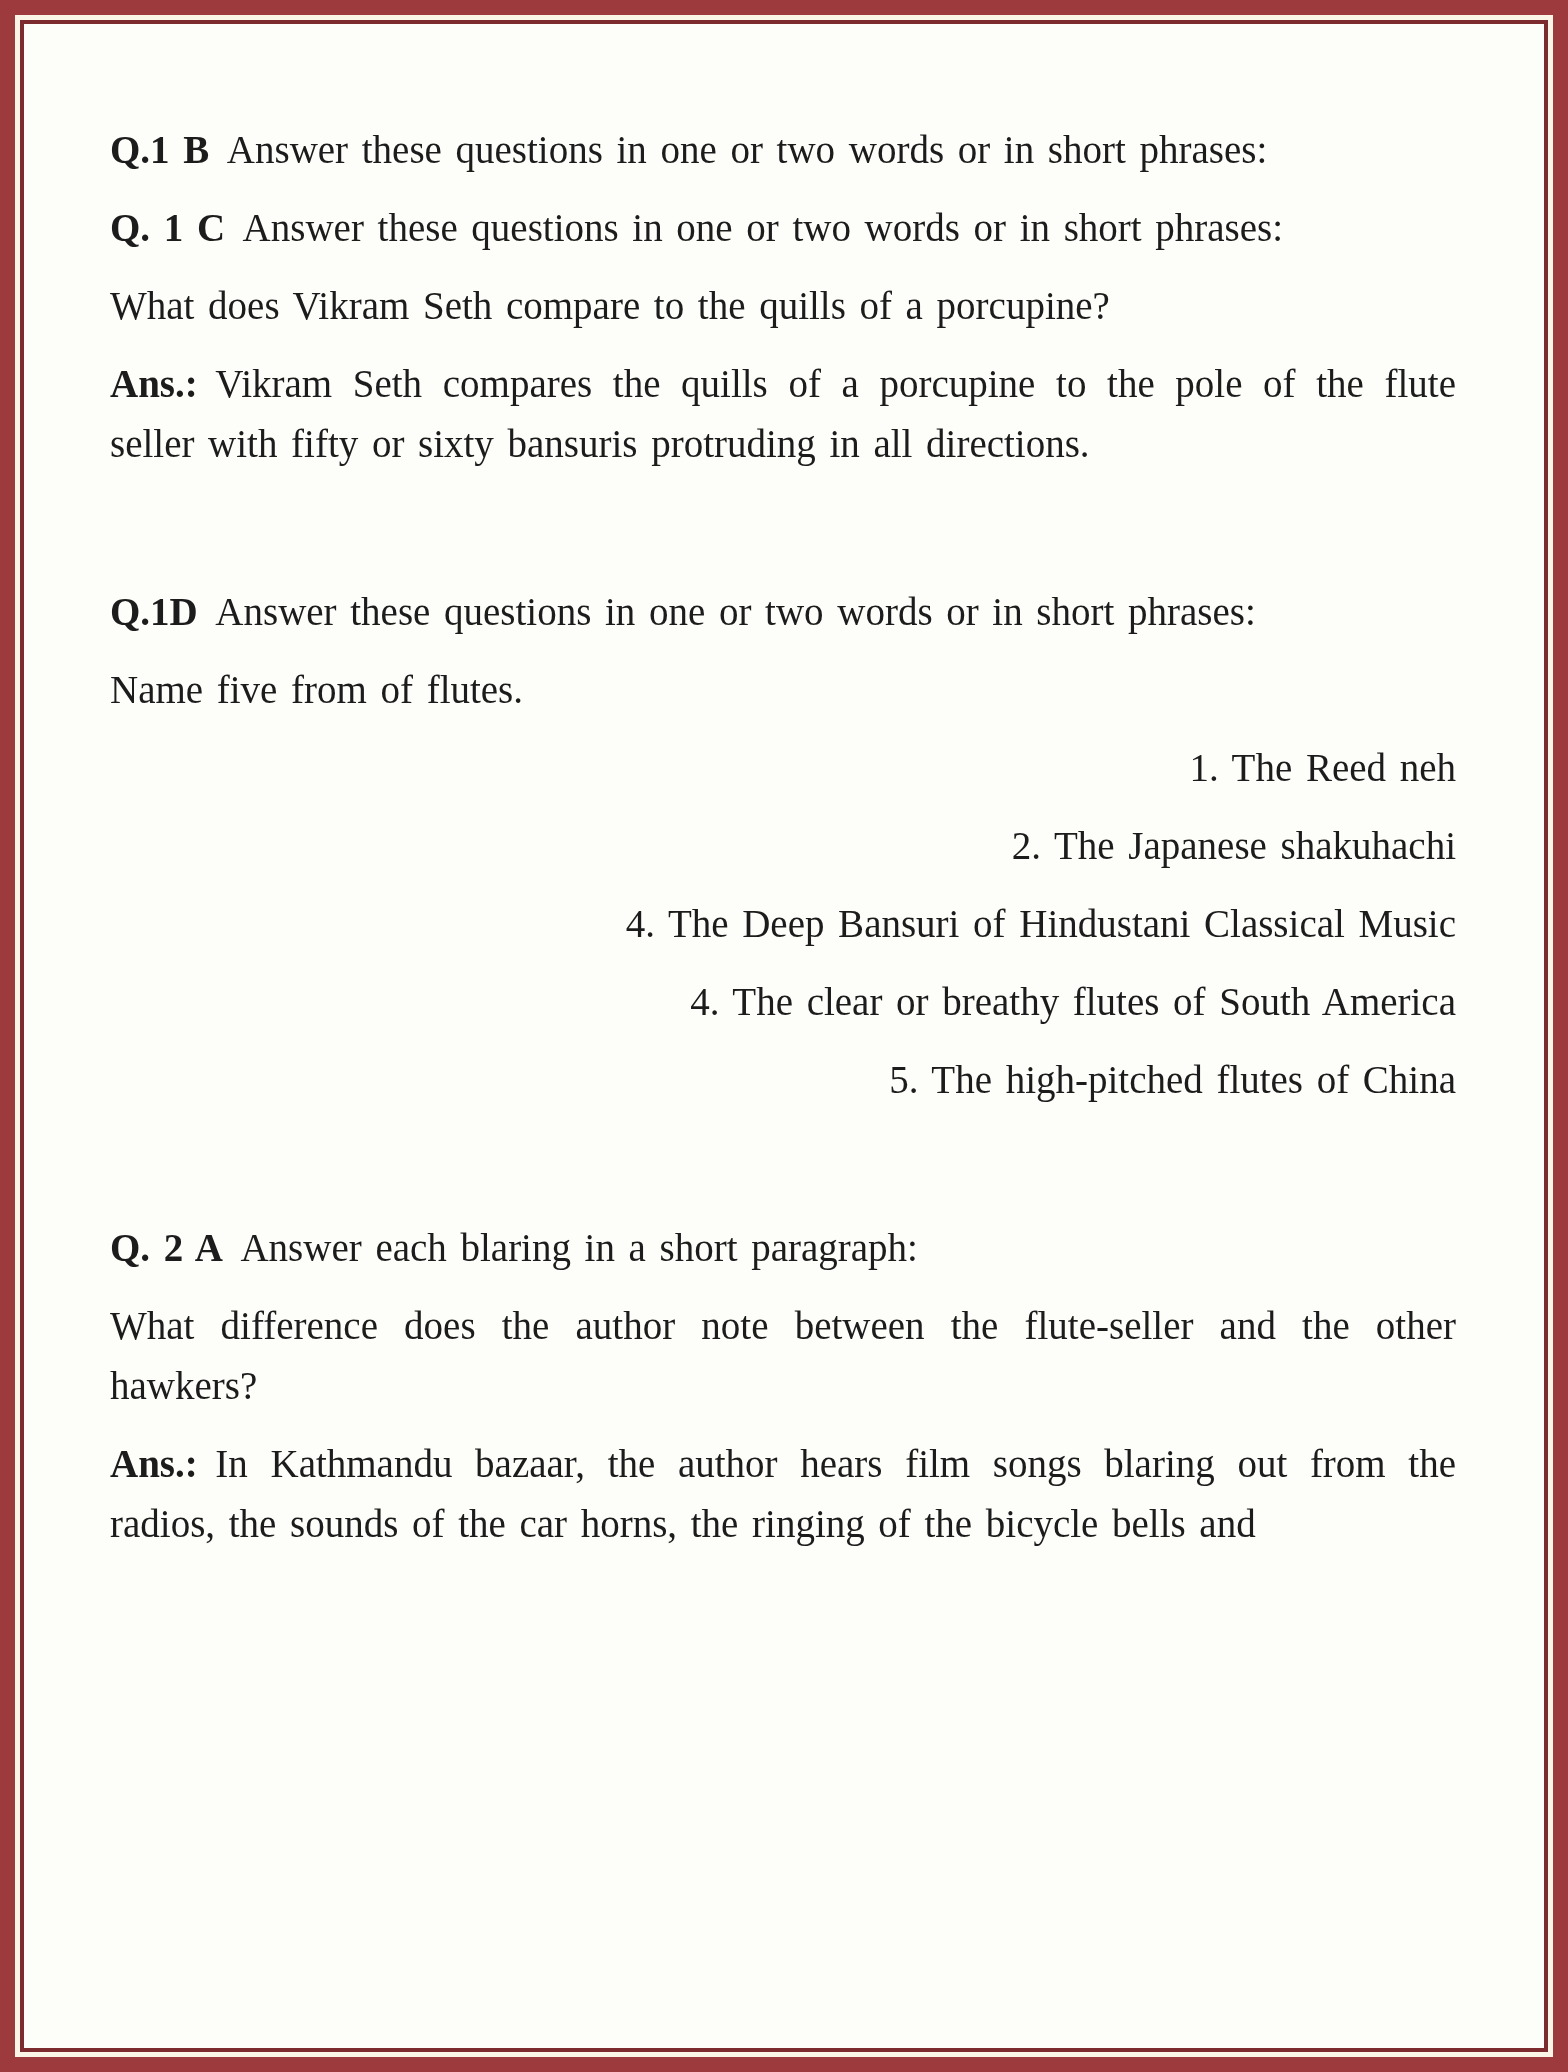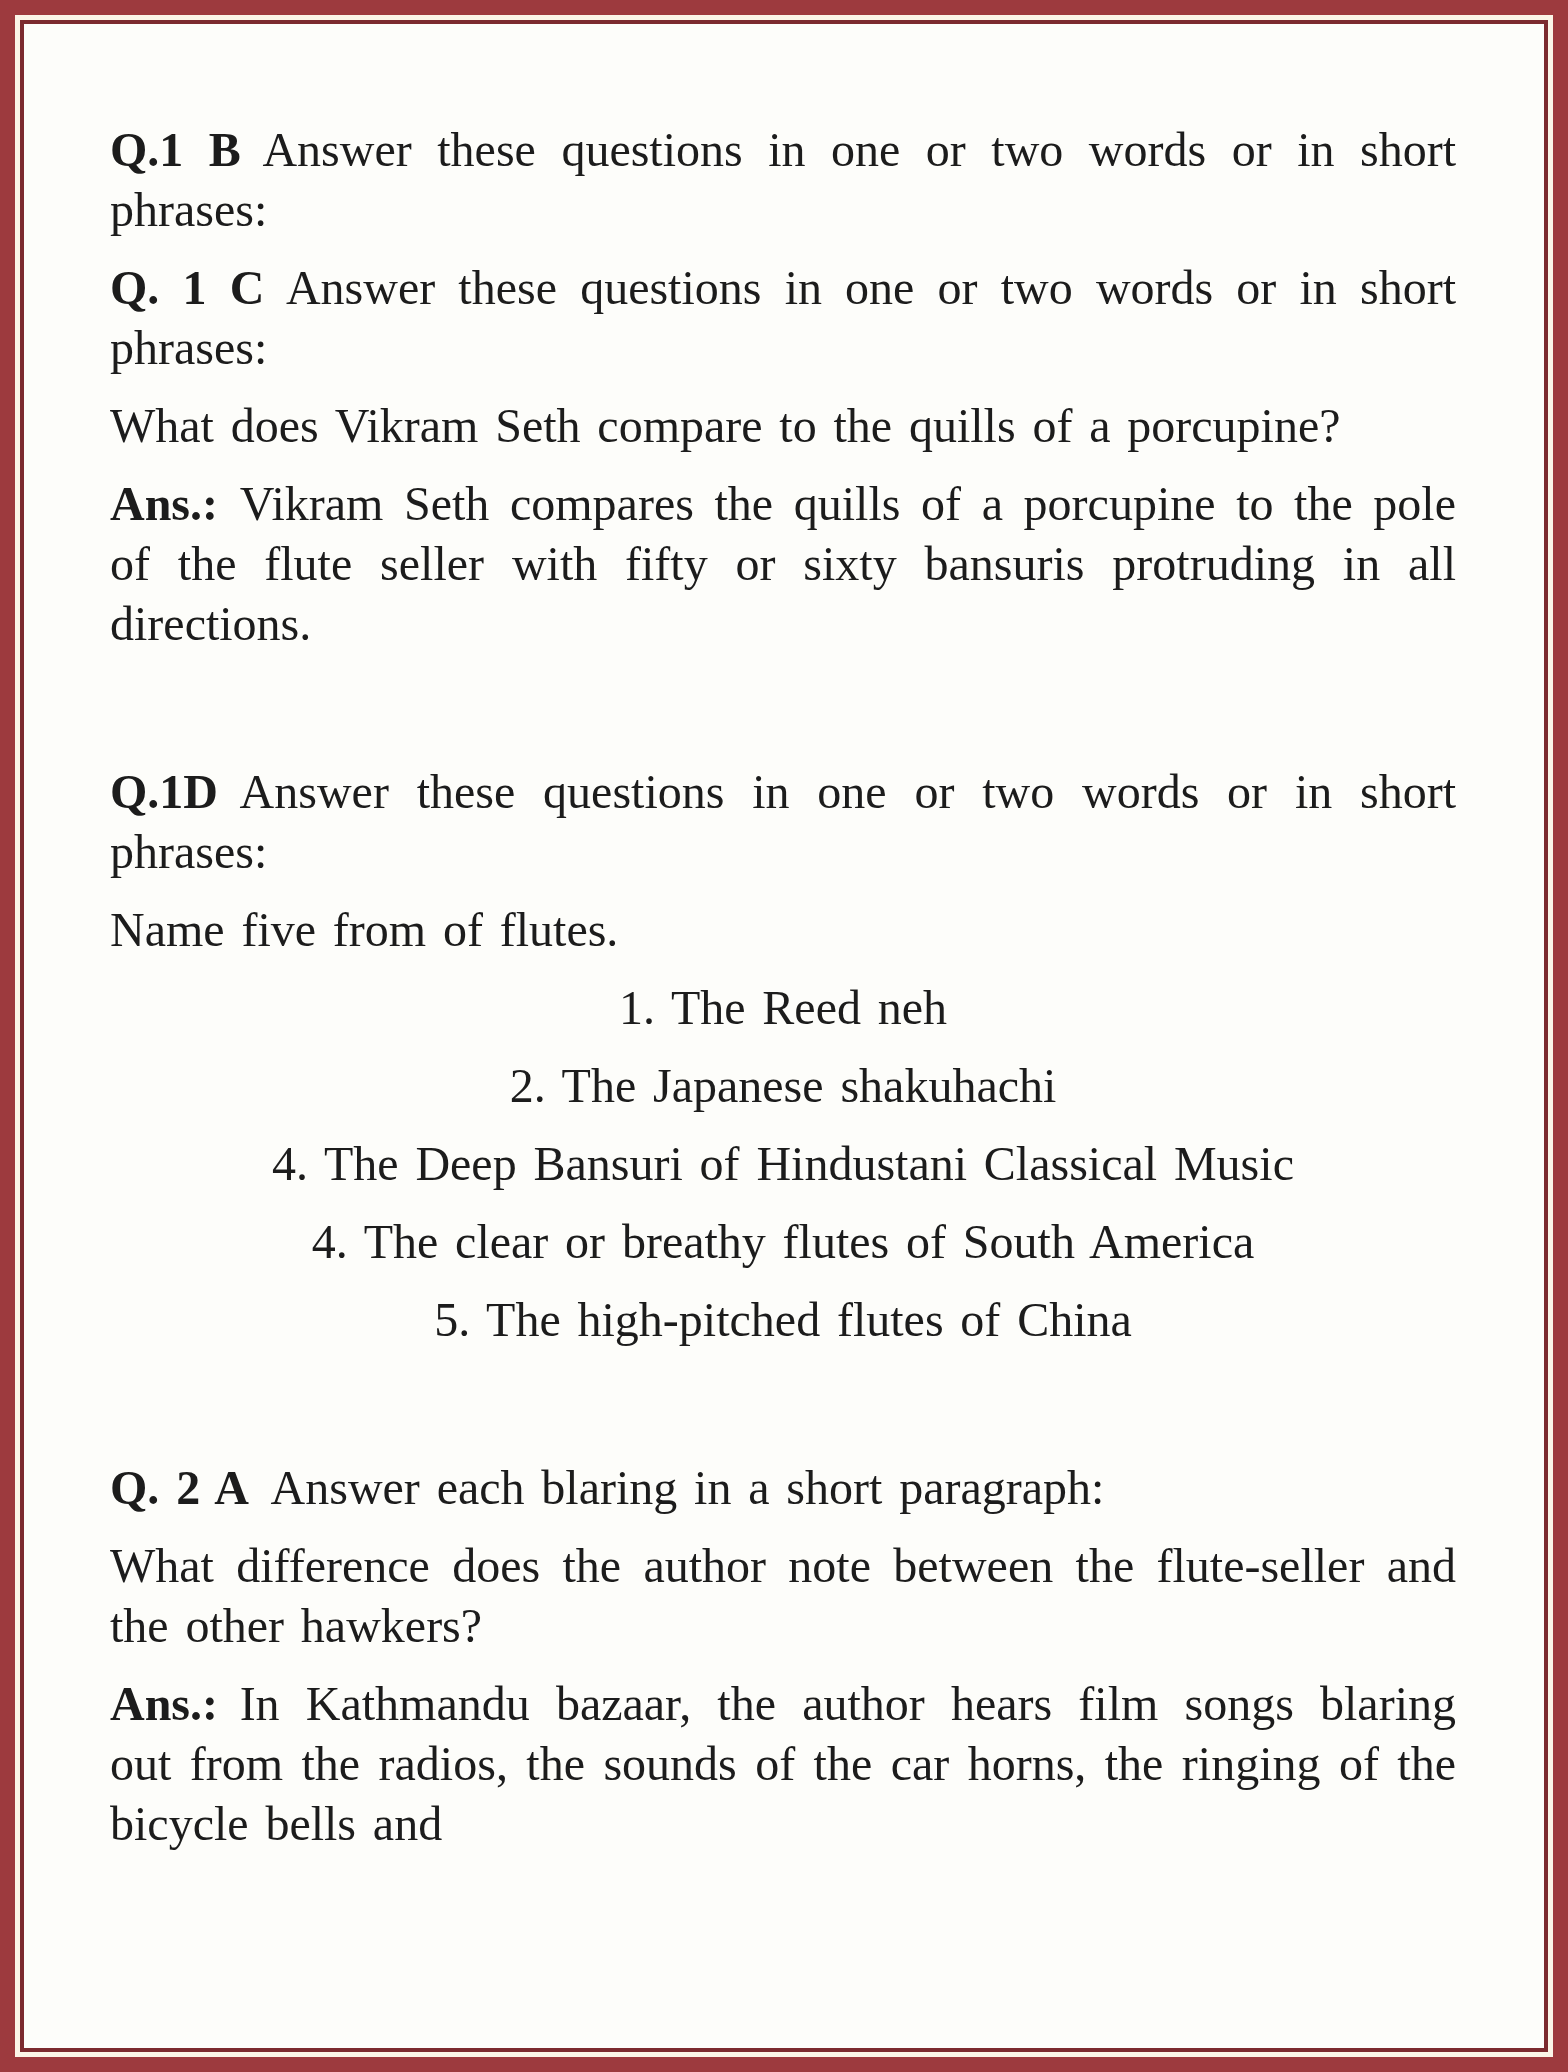--- a/index.html
+++ b/index.html
@@ -28,38 +28,38 @@
     border: 4px solid #7c2b2f;            
     background: #fdfdfa;                  
     overflow: hidden;
   }
   .content {
     box-sizing: border-box;
     width: 100%;
     height: 100%;
     padding: 96px 88px 27px 86px;
     font-family: "Liberation Serif", "DejaVu Serif", serif;
-    font-size: 48px;
+    font-size: 39px;
     line-height: 60px;
     color: #1c1c1c;
     word-spacing: 0.10em;
   }
   .block {
     margin: 0 0 18px 0;
     text-align: justify;
   }
   .block.gap {
     margin-top: 108px;
   }
   .lbl {
     font-weight: bold;
     margin-right: 0.45em;
   }
   .list-item {
-    text-align: center;
+    text-align: right;
   }
 </style>
 </head>
 <body>
 
 <div class="page">
   <div class="frame-gap">
     <div class="frame-inner">
       <div class="content">
 

